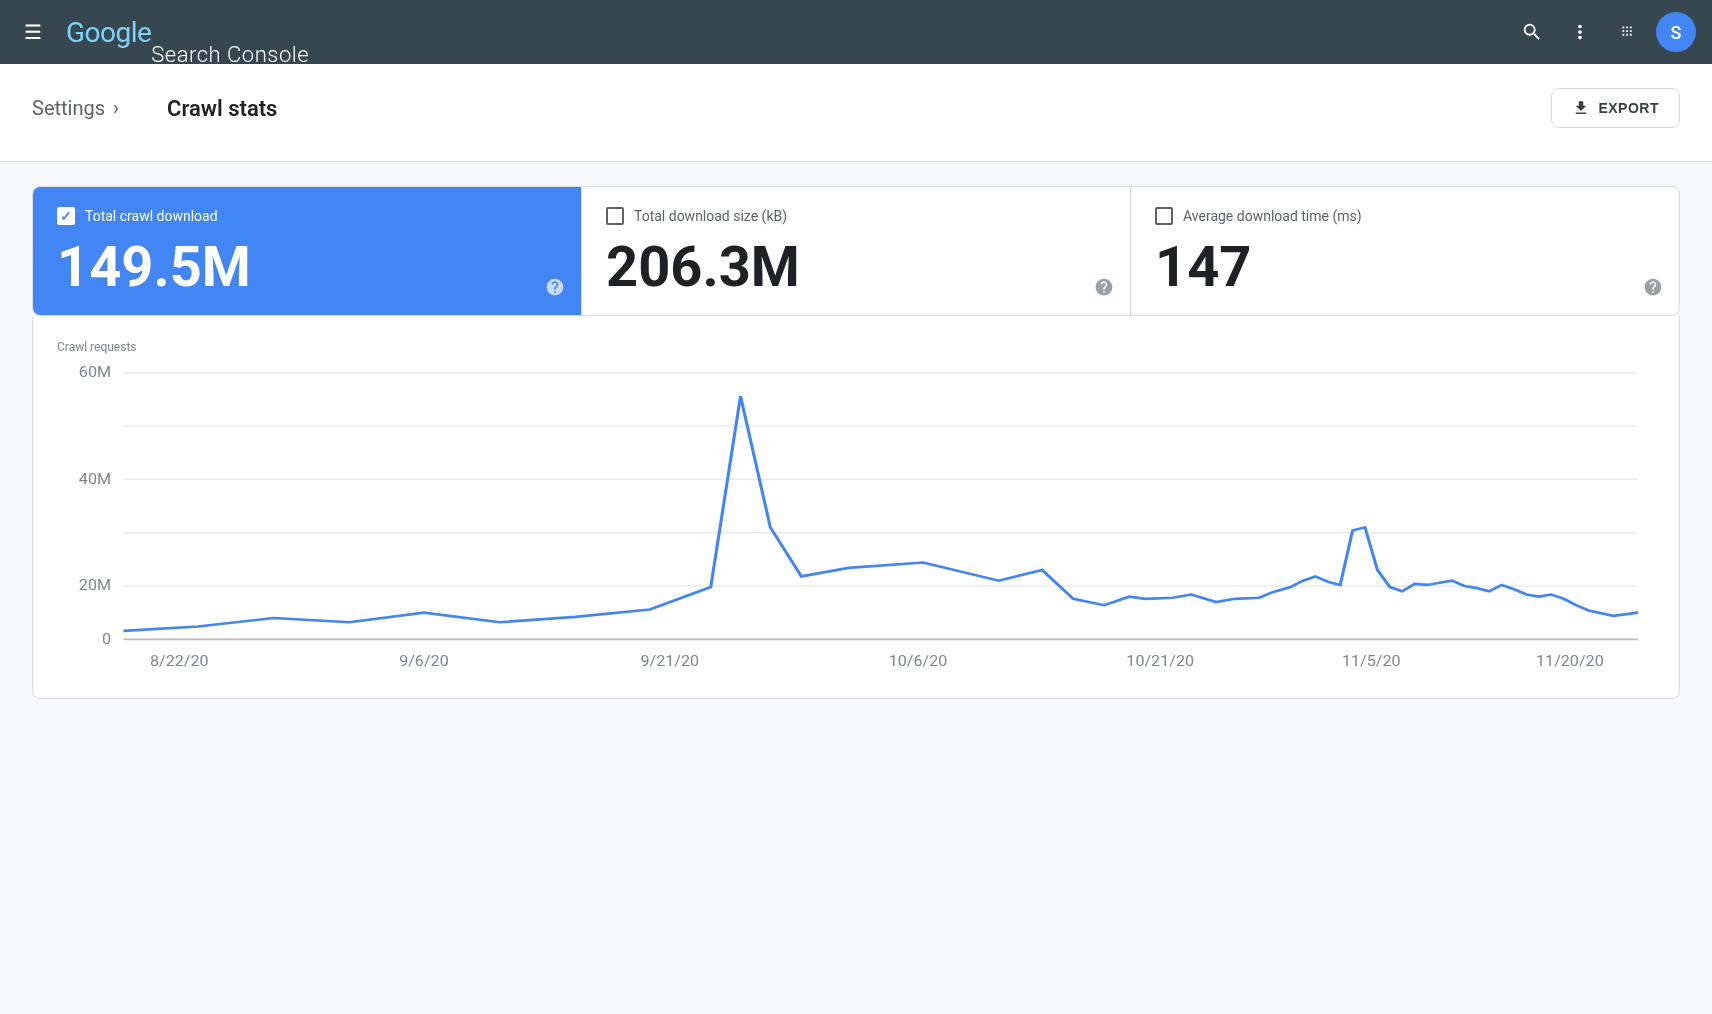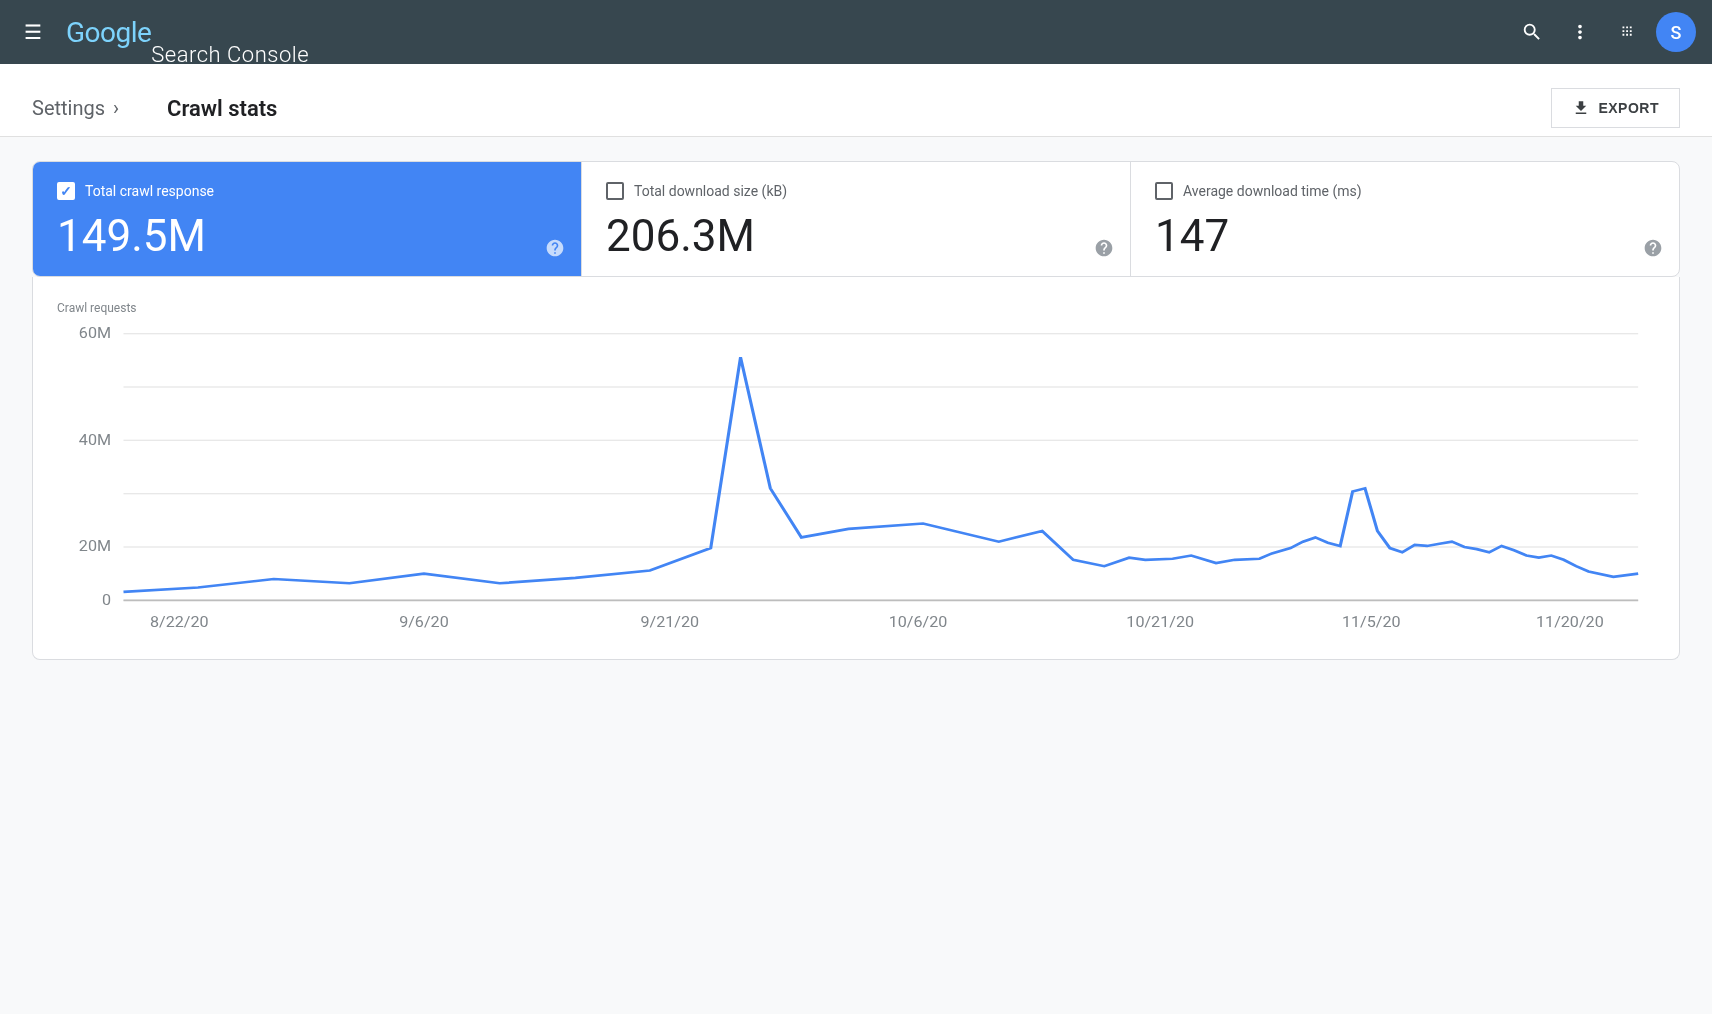--- a/index.html
+++ b/index.html
@@ -66,21 +66,21 @@
       font-weight: 500;
       display: flex;
       align-items: center;
       justify-content: center;
       cursor: pointer;
     }
 
     
     .breadcrumb-bar {
       background: #fff;
-      padding: 24px 32px 8px 32px;
+      padding: 24px 32px 33px 32px;
       display: flex;
       align-items: center;
       justify-content: space-between;
       border-bottom: 1px solid #e0e0e0;
     }
     .breadcrumb {
       display: flex;
       align-items: center;
       gap: 8px;
     }
@@ -98,21 +98,21 @@
       font-size: 22px;
       color: #202124;
       font-weight: 600;
       margin-left: 40px;
     }
     .export-button {
       display: flex;
       align-items: center;
       gap: 8px;
       border: 1px solid #dadce0;
-      border-radius: 0;
+      border-radius: 8px;
       padding: 10px 20px;
       background: #fff;
       cursor: pointer;
       font-size: 14px;
       font-weight: 600;
       color: #3c4043;
       letter-spacing: 0.5px;
     }
 
     
@@ -169,22 +169,22 @@
       line-height: 1;
     }
     .stat-card-label {
       font-size: 14px;
       color: #5f6368;
     }
     .stat-card.active .stat-card-label {
       color: #fff;
     }
     .stat-value {
-      font-size: 44px;
-      font-weight: 400;
+      font-size: 56px;
+      font-weight: 700;
       color: #202124;
       line-height: 1.1;
     }
     .stat-card.active .stat-value {
       color: #fff;
     }
     .stat-help-icon {
       position: absolute;
       bottom: 14px;
       right: 16px;
@@ -263,21 +263,21 @@
 
 <div class="main">
 
   <div class="stat-cards">
 
     <div class="stat-card active">
       <div class="stat-card-header">
         <div class="stat-checkbox">
           <span class="stat-checkbox-check">✓</span>
         </div>
-        <span class="stat-card-label">Total crawl response</span>
+        <span class="stat-card-label">Total crawl download</span>
       </div>
       <div class="stat-value">149.5M</div>
       <span class="stat-help-icon">
         <svg width="20" height="20" viewBox="0 0 24 24" fill="rgba(255,255,255,0.7)">
             <path d="M12 2C6.48 2 2 6.48 2 12s4.48 10 10 10 10-4.48 10-10S17.52 2 12 2zm1 17h-2v-2h2v2zm2.07-7.75l-.9.92C13.45 12.9 13 13.5 13 15h-2v-.5c0-1.1.45-2.1 1.17-2.83l1.24-1.26c.37-.36.59-.86.59-1.41 0-1.1-.9-2-2-2s-2 .9-2 2H8c0-2.21 1.79-4 4-4s4 1.79 4 4c0 .88-.36 1.68-.93 2.25z"></path>
           </svg>
       </span>
     </div>
 
     <div class="stat-card">

